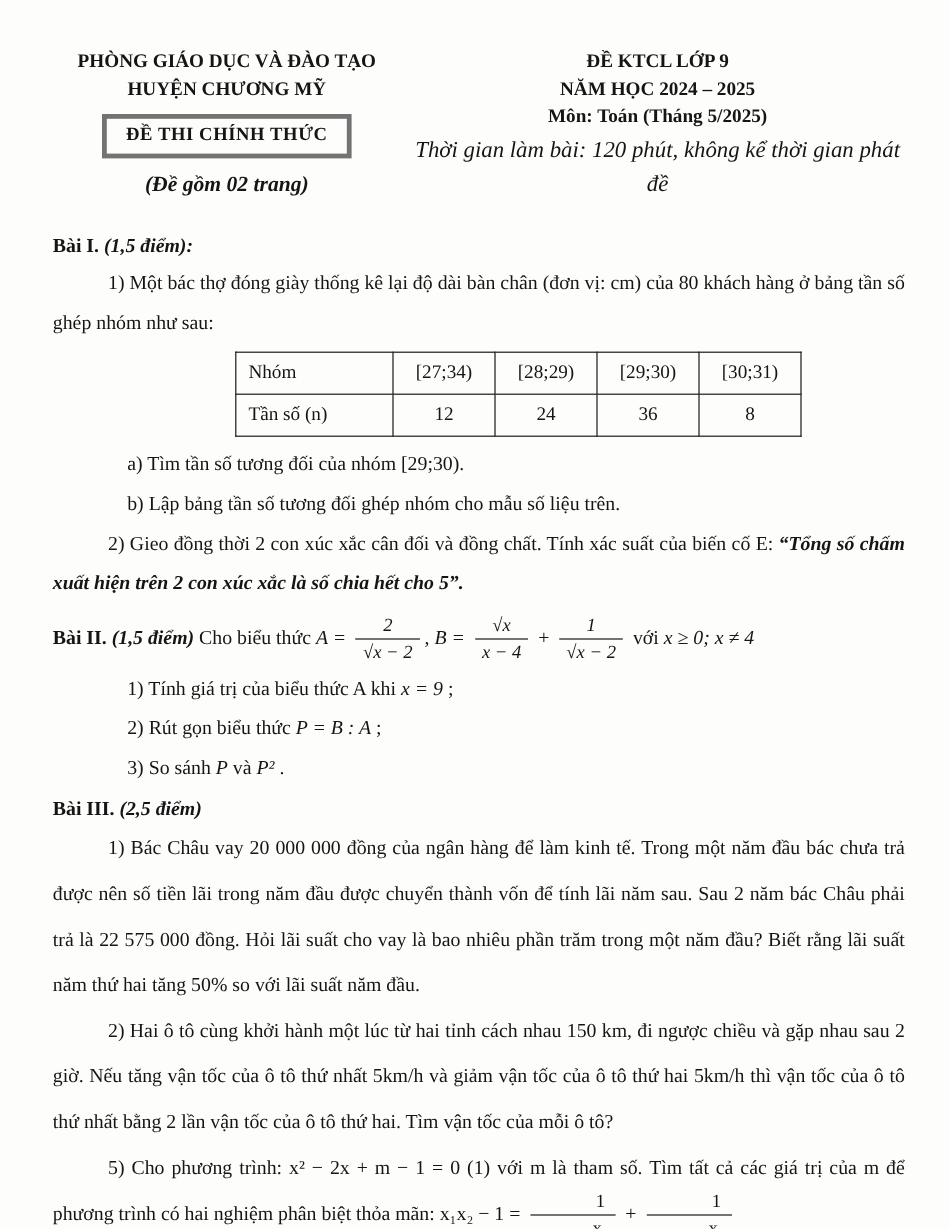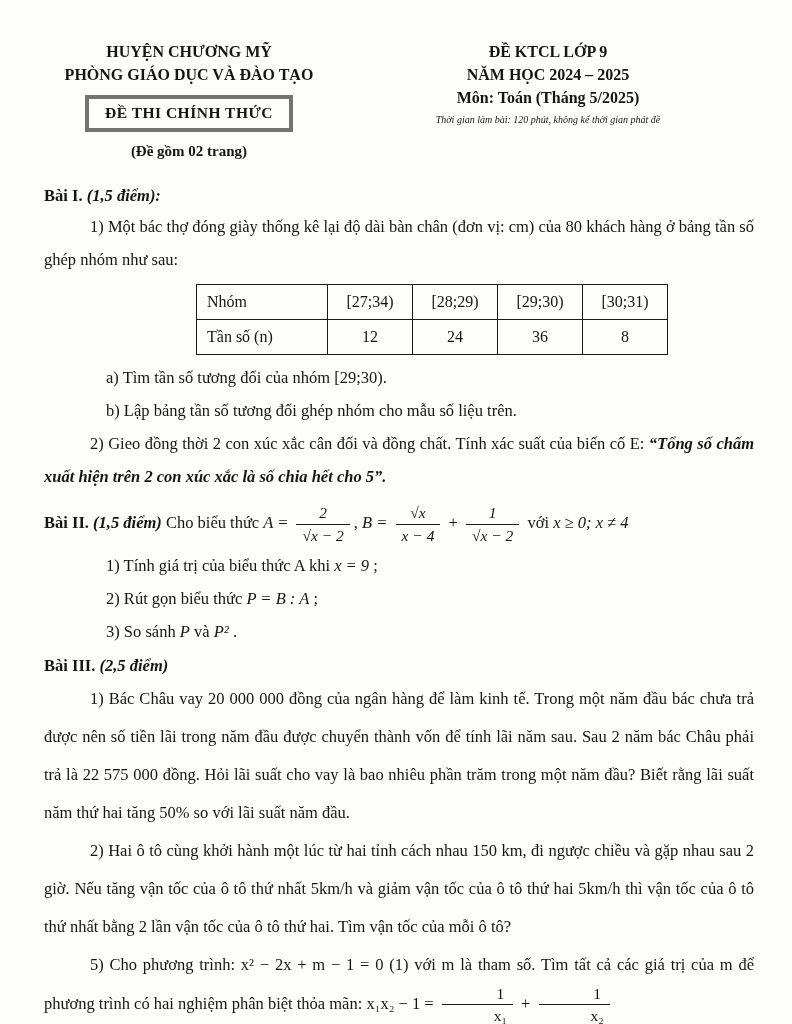--- a/index.html
+++ b/index.html
@@ -32,23 +32,24 @@
     display: inline-block;
     border: 4px solid #737373;
     padding: 5px 16px 6px;
     font-weight: bold;
     font-size: 15.5px;
     letter-spacing: 0.5px;
   }
   .page-note {
     margin-top: 11px;
     font-weight: bold;
-    font-size: 15px;
+    font-style: italic;
+    font-size: 18px;
   }
-  .hi { font-style: italic; font-size: 10px; line-height: 1.5; margin-top: 2px; }
+  .hi { font-style: italic; font-size: 19px; line-height: 1.5; margin-top: 2px; }
 
   
   .sec-head { margin: 22px 0 0 0; font-size: 16.5px; line-height: 1.7; }
   .b  { font-weight: bold; }
   .bi { font-weight: bold; font-style: italic; }
   .m  { font-style: italic; }
 
   p.para {
     margin: 0;
     font-size: 16.5px;
@@ -111,22 +112,22 @@
   }
   .gap-s { margin-top: 6px; }
 </style>
 </head>
 <body>
 
 <div class="page">
 
   <div class="header">
     <div class="h-left">
+      <div class="hb">PHÒNG GIÁO DỤC VÀ ĐÀO TẠO</div>
       <div class="hb">HUYỆN CHƯƠNG MỸ</div>
-      <div class="hb">PHÒNG GIÁO DỤC VÀ ĐÀO TẠO</div>
       <div class="box-wrap">
         <span class="official-box">ĐỀ THI CHÍNH THỨC</span>
       </div>
       <div class="page-note">(Đề gồm 02 trang)</div>
     </div>
     <div class="h-right">
       <div class="hb">ĐỀ KTCL LỚP 9</div>
       <div class="hb">NĂM HỌC 2024 – 2025</div>
       <div class="hb">Môn: Toán (Tháng 5/2025)</div>
       <div class="hi">Thời gian làm bài: 120 phút, không kể thời gian phát đề</div>

